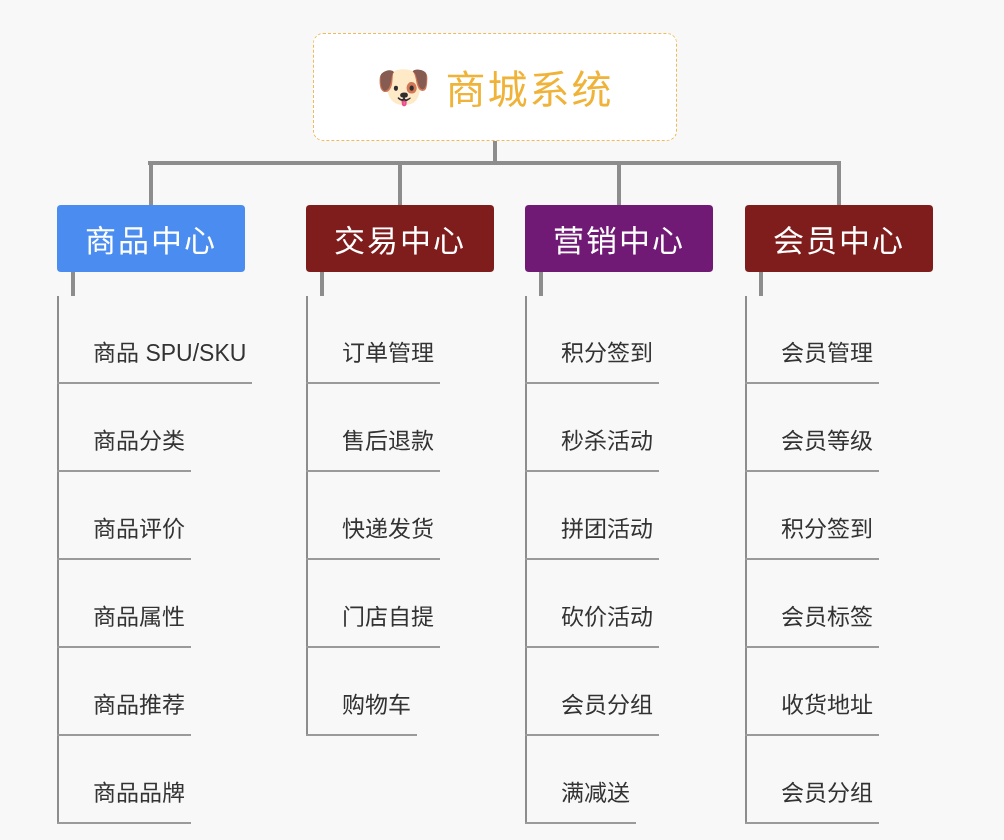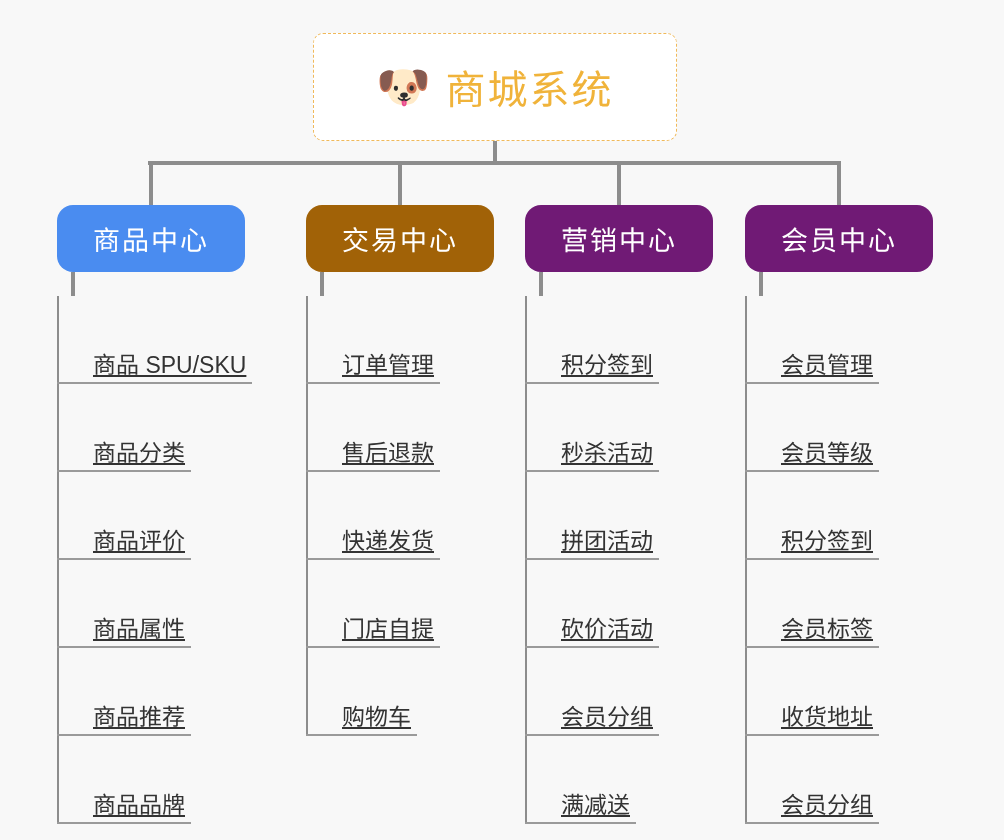--- a/index.html
+++ b/index.html
@@ -88,26 +88,26 @@
     top: -44px;
     left: 92px;
     width: 4px;
     height: 44px;
     background: #8d8d8d;
   }
 
   .branch-header {
     position: relative;
     height: 67px;
-    border-radius: 16px;
+    border-radius: 4px;
     display: flex;
     align-items: center;
     justify-content: center;
     color: #ffffff;
-    font-size: 27px;
+    font-size: 31px;
     letter-spacing: 2px;
     user-select: none;
   }
 
   
   .branch-stem {
     position: absolute;
     left: 14px;
     top: 67px;
     width: 4px;
@@ -128,23 +128,22 @@
     display: flex;
     align-items: flex-end;
     padding-left: 34px;
     box-sizing: border-box;
   }
   .leaf-label {
     display: inline-block;
     font-size: 23px;
     color: #333333;
     line-height: 1.1;
-    padding-bottom: 6px;
+    padding-bottom: 18px;
     white-space: nowrap;
-    text-decoration: underline;
   }
   
   .leaf-rule {
     position: absolute;
     left: -2px;
     bottom: 0;
     height: 2px;
     background: #9a9a9a;
   }
 </style>
@@ -190,21 +189,21 @@
       </div>
       <div class="leaf-item">
         <span class="leaf-label">商品品牌</span>
         <span class="leaf-rule" style="width: 134px;"></span>
       </div>
     </div>
   </div>
 
   <div class="branch" id="branch-1">
     <div class="branch-drop" style="background: rgb(141, 141, 141);"></div>
-    <div class="branch-header" style="background: #a16207; font-family: Liberation Mono, monospace;">
+    <div class="branch-header" style="background: #7f1d1d; font-family: Liberation Mono, monospace;">
       <span>交易中心</span>
     </div>
     <div class="branch-stem" style="background: rgb(141, 141, 141);"></div>
     <div class="leaf-list">
       <div class="leaf-item">
         <span class="leaf-label">订单管理</span>
         <span class="leaf-rule" style="width: 134px;"></span>
       </div>
       <div class="leaf-item">
         <span class="leaf-label">售后退款</span>
@@ -254,21 +253,21 @@
       </div>
       <div class="leaf-item">
         <span class="leaf-label">满减送</span>
         <span class="leaf-rule" style="width: 111px;"></span>
       </div>
     </div>
   </div>
 
   <div class="branch" id="branch-3">
     <div class="branch-drop" style="background: rgb(141, 141, 141);"></div>
-    <div class="branch-header" style="background: #701a75;">
+    <div class="branch-header" style="background: #7f1d1d;">
       <span>会员中心</span>
     </div>
     <div class="branch-stem" style="background: rgb(141, 141, 141);"></div>
     <div class="leaf-list">
       <div class="leaf-item">
         <span class="leaf-label">会员管理</span>
         <span class="leaf-rule" style="width: 134px;"></span>
       </div>
       <div class="leaf-item">
         <span class="leaf-label">会员等级</span>

